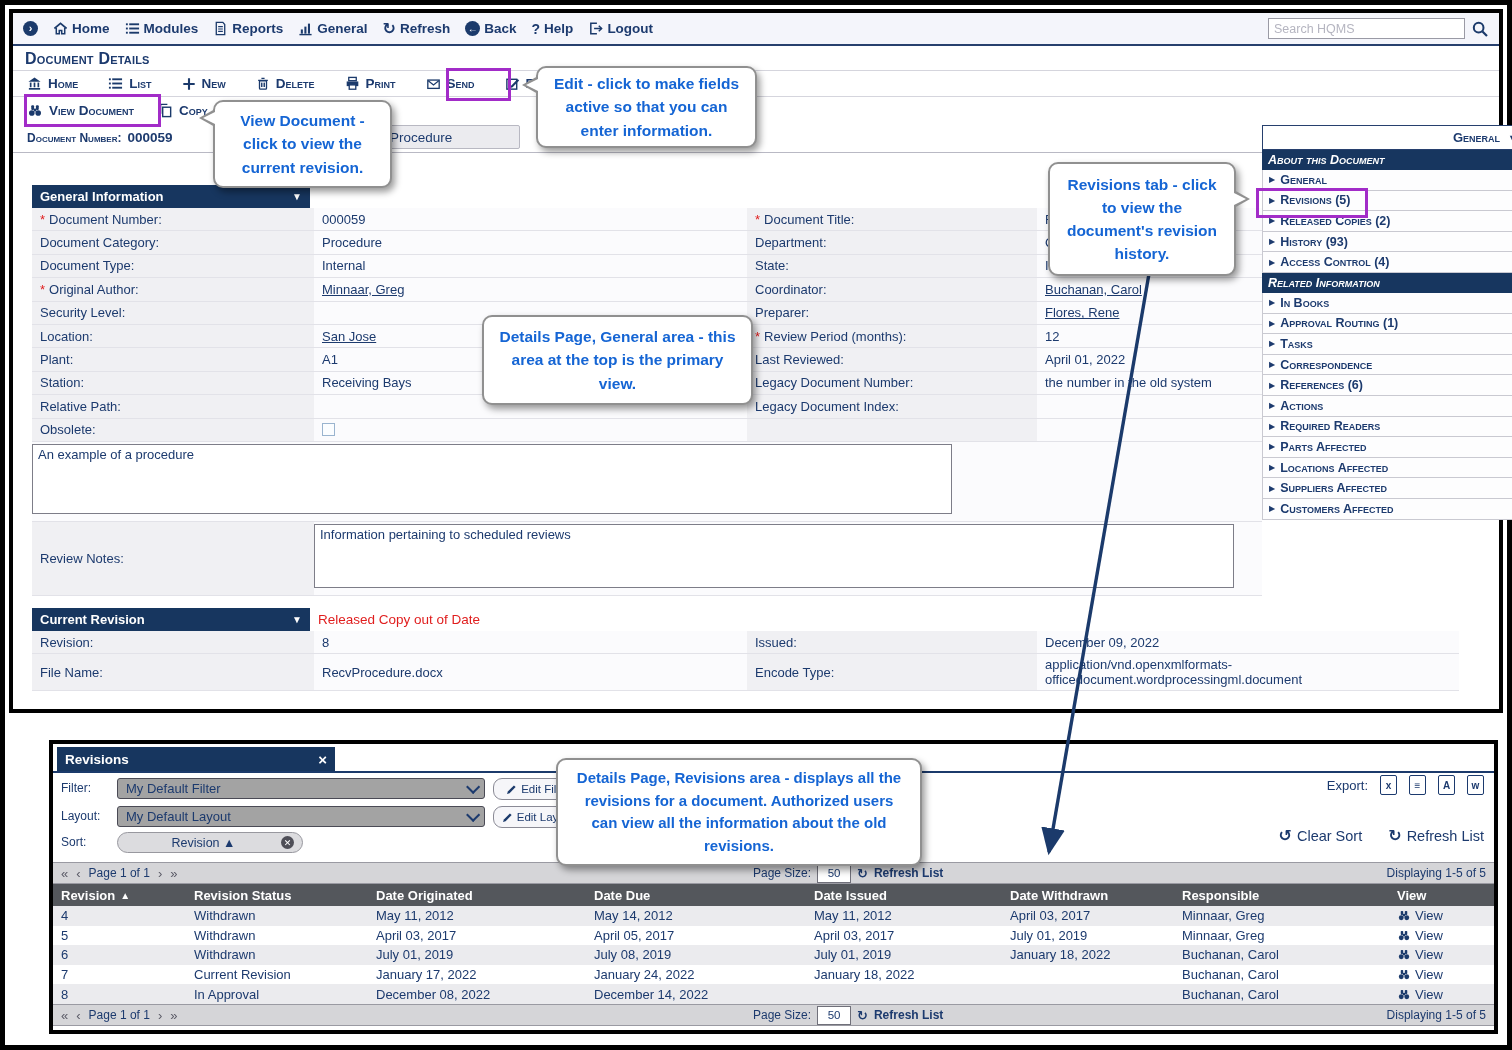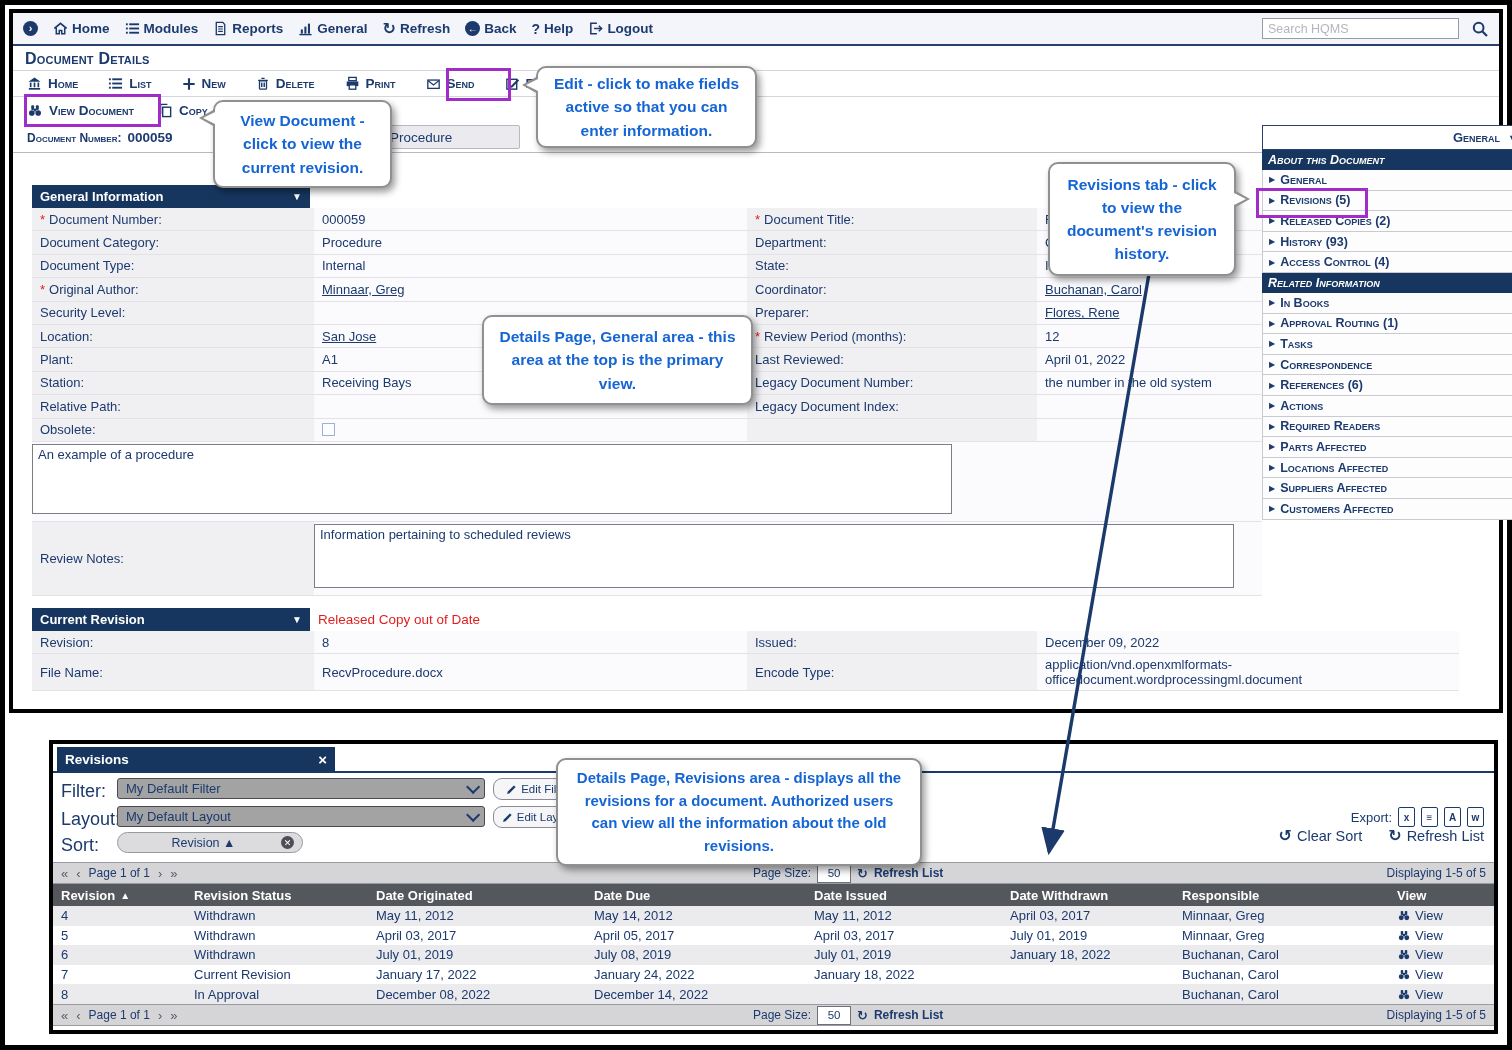--- a/index.html
+++ b/index.html
@@ -5,21 +5,21 @@
   html,body{margin:0;padding:0;width:1512px;height:1050px;overflow:hidden;background:#fff;
     font-family:"Liberation Sans","DejaVu Sans",sans-serif;color:#1c3a6e;}
   #outer-frame{position:absolute;left:0;top:0;width:1502px;height:1040px;border:5px solid #000;}
   
   #top-panel{position:absolute;left:9px;top:9px;width:1486px;height:696px;border:4px solid #000;background:#fff;}
   #navbar{position:absolute;left:0;top:0;width:100%;height:33px;background:#f4f5fb;border-bottom:2px solid #27406e;
     display:flex;align-items:center;padding:0 10px;gap:15px;box-sizing:border-box;font-size:13.5px;font-weight:bold;}
   .nav-item{display:flex;align-items:center;gap:4px;cursor:pointer;}
   .circle-ic{width:15px;height:15px;border-radius:50%;background:#1b3a6b;color:#fff;display:flex;align-items:center;
     justify-content:center;font-size:11px;font-weight:bold;line-height:1;}
-  #search-wrap{margin-left:auto;display:flex;align-items:center;gap:12px;}
+  #search-wrap{margin-left:auto;display:flex;align-items:center;gap:6px;}
   #search-input{width:185px;height:19px;border:1px solid #9a9aa5;font-size:12.5px;padding:0 5px;color:#1c3a6e;background:#fff;}
   #search-input::placeholder{color:#b5b5c0;}
   #page-title-row{position:absolute;left:0;top:35px;width:100%;height:23px;border-bottom:1px solid #d5d5dd;
     box-sizing:border-box;padding-left:12px;display:flex;align-items:center;}
   #page-title{font-variant:small-caps;font-weight:bold;font-size:16px;letter-spacing:.2px;}
   .toolbar{position:absolute;left:0;width:100%;height:26px;display:flex;align-items:center;gap:30px;
     padding-left:14px;box-sizing:border-box;border-bottom:1px solid #d5d5dd;font-size:13px;}
   #toolbar1{top:58px;}
   #toolbar2{top:84px;border-bottom:none;gap:24px;}
   .tb-item{display:flex;align-items:center;gap:6px;font-variant:small-caps;font-weight:bold;font-size:13.5px;cursor:pointer;}
@@ -59,33 +59,33 @@
     font-variant:small-caps;display:flex;align-items:center;padding:0 6px;font-size:12.5px;}
   .sb-item{height:19.6px;background:#fdfdfe;border:1px solid #c9c9d1;border-top:none;display:flex;align-items:center;
     gap:5px;padding:0 6px;font-variant:small-caps;font-weight:bold;font-size:12.5px;cursor:pointer;}
   .sb-item .tri{font-size:8px;}
   
   #bottom-panel{position:absolute;left:49px;top:740px;width:1441px;height:286px;border:4px solid #000;background:#fff;font-size:13px;}
   #rev-tabbar{position:absolute;left:0;top:0;width:100%;height:29px;border-bottom:2px solid #1b3a6b;box-sizing:border-box;}
   #rev-tab{position:absolute;left:4px;top:3px;width:278px;height:24px;background:#17365f;color:#fff;font-weight:bold;
     display:flex;align-items:center;padding:0 8px;box-sizing:border-box;font-size:13.5px;}
   #rev-tab-close{margin-left:auto;cursor:pointer;font-weight:bold;font-size:15px;}
-  .ctl-label{position:absolute;left:8px;font-size:18px;}
+  .ctl-label{position:absolute;left:8px;font-size:12px;}
   .fakeselect{position:absolute;left:64px;width:368px;height:21px;border:1.5px solid #4a4a55;border-radius:3px;background:#a3a3a3;
     display:flex;align-items:center;padding:0 8px;box-sizing:border-box;cursor:pointer;font-size:13px;}
   .fakeselect .chev{margin-left:auto;width:8px;height:8px;border-right:2px solid #1c3a6e;border-bottom:2px solid #1c3a6e;
     transform:rotate(45deg) translateY(-3px);}
   .edit-btn{position:absolute;left:440px;width:88px;height:20px;border:1px solid #8a8a95;border-radius:9px;background:#f6f6f9;
     display:flex;align-items:center;justify-content:center;gap:4px;font-size:11.5px;cursor:pointer;}
   #sort-pill{position:absolute;left:64px;top:88px;width:186px;height:21px;background:#dcdcdf;border:1px solid #98989f;
     border-radius:11px;display:flex;align-items:center;padding:0 8px;box-sizing:border-box;font-size:12.5px;cursor:pointer;}
   #sort-pill .pill-label{flex:1;text-align:center;}
   .xcircle{width:13px;height:13px;border-radius:50%;background:#4e4e57;color:#fff;font-size:9px;display:flex;
     align-items:center;justify-content:center;cursor:pointer;}
-  #export-group{position:absolute;right:10px;top:31px;display:flex;align-items:center;gap:6px;margin-top:32px;}
+  #export-group{position:absolute;right:10px;top:31px;display:flex;align-items:center;gap:12px;}
   .file-ic{width:15px;height:18px;border:1.6px solid #1c3a6e;border-radius:2px;font-size:10px;font-weight:bold;
     display:flex;align-items:center;justify-content:center;cursor:pointer;background:#fff;}
   #sortrefresh-group{position:absolute;right:10px;top:84px;display:flex;align-items:center;gap:26px;font-size:14.5px;}
   #sortrefresh-group .sr-item{display:flex;align-items:center;gap:5px;cursor:pointer;}
   .uarrow{font-size:16px;font-weight:bold;line-height:1;}
   .pagbar{position:absolute;left:0;width:100%;height:22px;background:#d5d5d8;border-top:1px solid #9a9aa2;
     border-bottom:1px solid #9a9aa2;box-sizing:border-box;font-size:12px;}
   .pag-left{position:absolute;left:8px;top:0;height:100%;display:flex;align-items:center;gap:8px;color:#5a5a66;}
   .pag-left .pg{cursor:pointer;font-size:13px;}
   .pag-mid{position:absolute;left:700px;top:0;height:100%;display:flex;align-items:center;gap:6px;}

